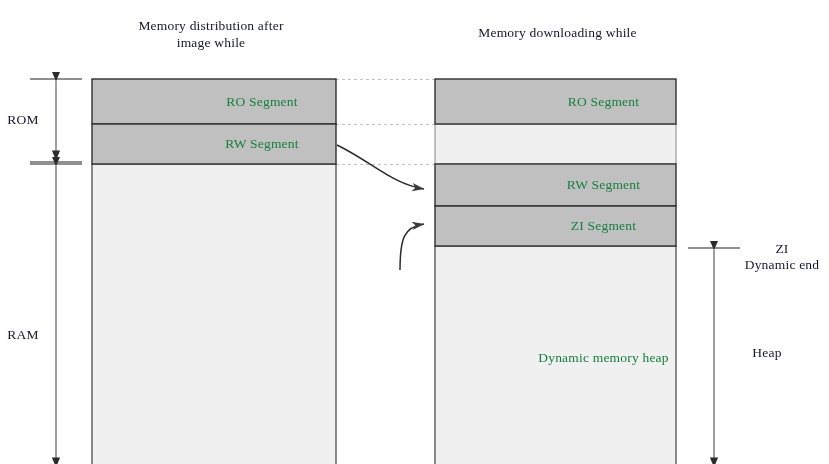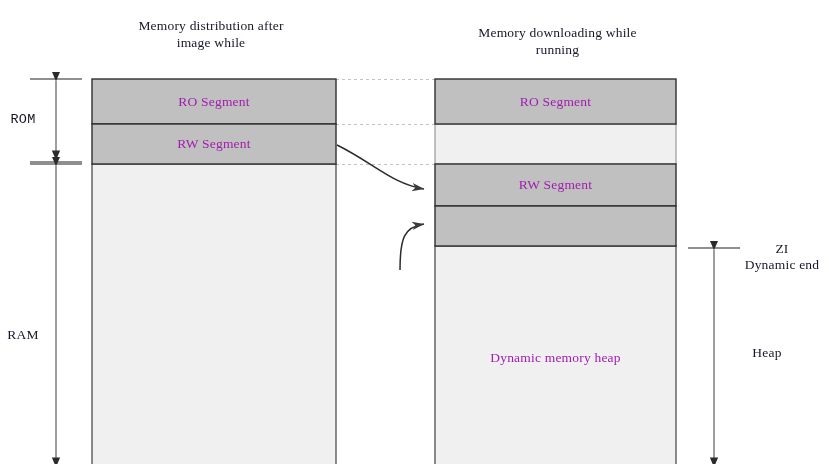--- a/index.html
+++ b/index.html
@@ -10,40 +10,39 @@
   }
   .stage{position:absolute;left:0;top:12px;width:753px;height:464px;}
   svg.layer{position:absolute;left:0;top:0;width:829px;height:464px;}
 
   .title{
     position:absolute;text-align:center;font-size:13.5px;line-height:17px;
     color:#17172b;letter-spacing:.2px;
   }
   .seg-label{
     position:absolute;display:flex;align-items:center;justify-content:center;
-    font-size:13.5px;color:#a21caf;letter-spacing:.2px;pointer-events:none;
+    font-size:13.5px;color:#15803d;letter-spacing:.2px;pointer-events:none;padding-left:48px;
   }
   .side-label{
     position:absolute;font-size:13.5px;line-height:16px;color:#17172b;
     text-align:center;letter-spacing:.2px;
   }
 </style>
 </head>
 <body>
 
 <div class="stage">
 
   <div class="title" style="left:96px;top:5px;width:230px;">
     <div>Memory distribution after</div>
     <div>image while</div>
   </div>
 
   <div class="title" style="left:440px;top:12px;width:235px;">
     <div>Memory downloading while</div>
-    <div>running</div>
   </div>
 
   <svg class="layer" viewBox="0 0 829 464" xmlns="http://www.w3.org/2000/svg">
     <defs>
       <marker id="ahead" markerWidth="9" markerHeight="9" refX="7.4" refY="3.2" orient="auto" markerUnits="strokeWidth">
         <path d="M0,0 L7.6,3.2 L0,6.4 z" fill="#2b2b2b"></path>
       </marker>
       <marker id="ahead-thin" markerWidth="10" markerHeight="10" refX="8" refY="3" orient="auto" markerUnits="strokeWidth">
         <path d="M0,0.2 L8.2,3 L0,5.8 L2.2,3 z" fill="#3a3a3a"></path>
       </marker>
@@ -106,25 +105,28 @@
   <div class="seg-label" style="left:92px;top:112px;width:244px;height:40px;">
     <span>RW Segment</span>
   </div>
 
   <div class="seg-label" style="left:435px;top:67px;width:241px;height:45px;">
     <span>RO Segment</span>
   </div>
   <div class="seg-label" style="left:435px;top:152px;width:241px;height:42px;">
     <span>RW Segment</span>
   </div>
+  <div class="seg-label" style="left:435px;top:194px;width:241px;height:40px;">
+    <span>ZI Segment</span>
+  </div>
   <div class="seg-label" style="left:435px;top:234px;width:241px;height:223px;justify-content:center;">
     <span>Dynamic memory heap</span>
   </div>
 
-  <div class="side-label" style="left:0px;top:100px;width:46px;font-family:Liberation Mono, monospace;">
+  <div class="side-label" style="left:0px;top:100px;width:46px;">
     <span>ROM</span>
   </div>
   <div class="side-label" style="left:0px;top:315px;width:46px;">
     <span>RAM</span>
   </div>
   <div class="side-label" style="left:735px;top:229px;width:94px;">
     <div>ZI</div>
     <div>Dynamic end</div>
   </div>
   <div class="side-label" style="left:727px;top:333px;width:80px;">

